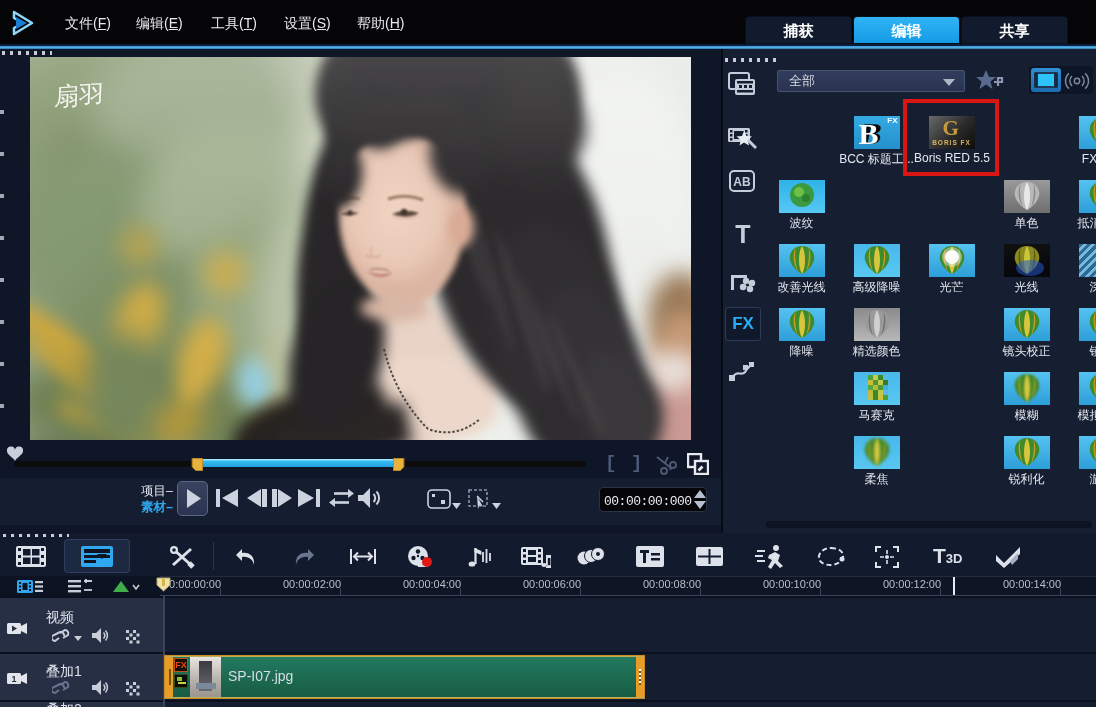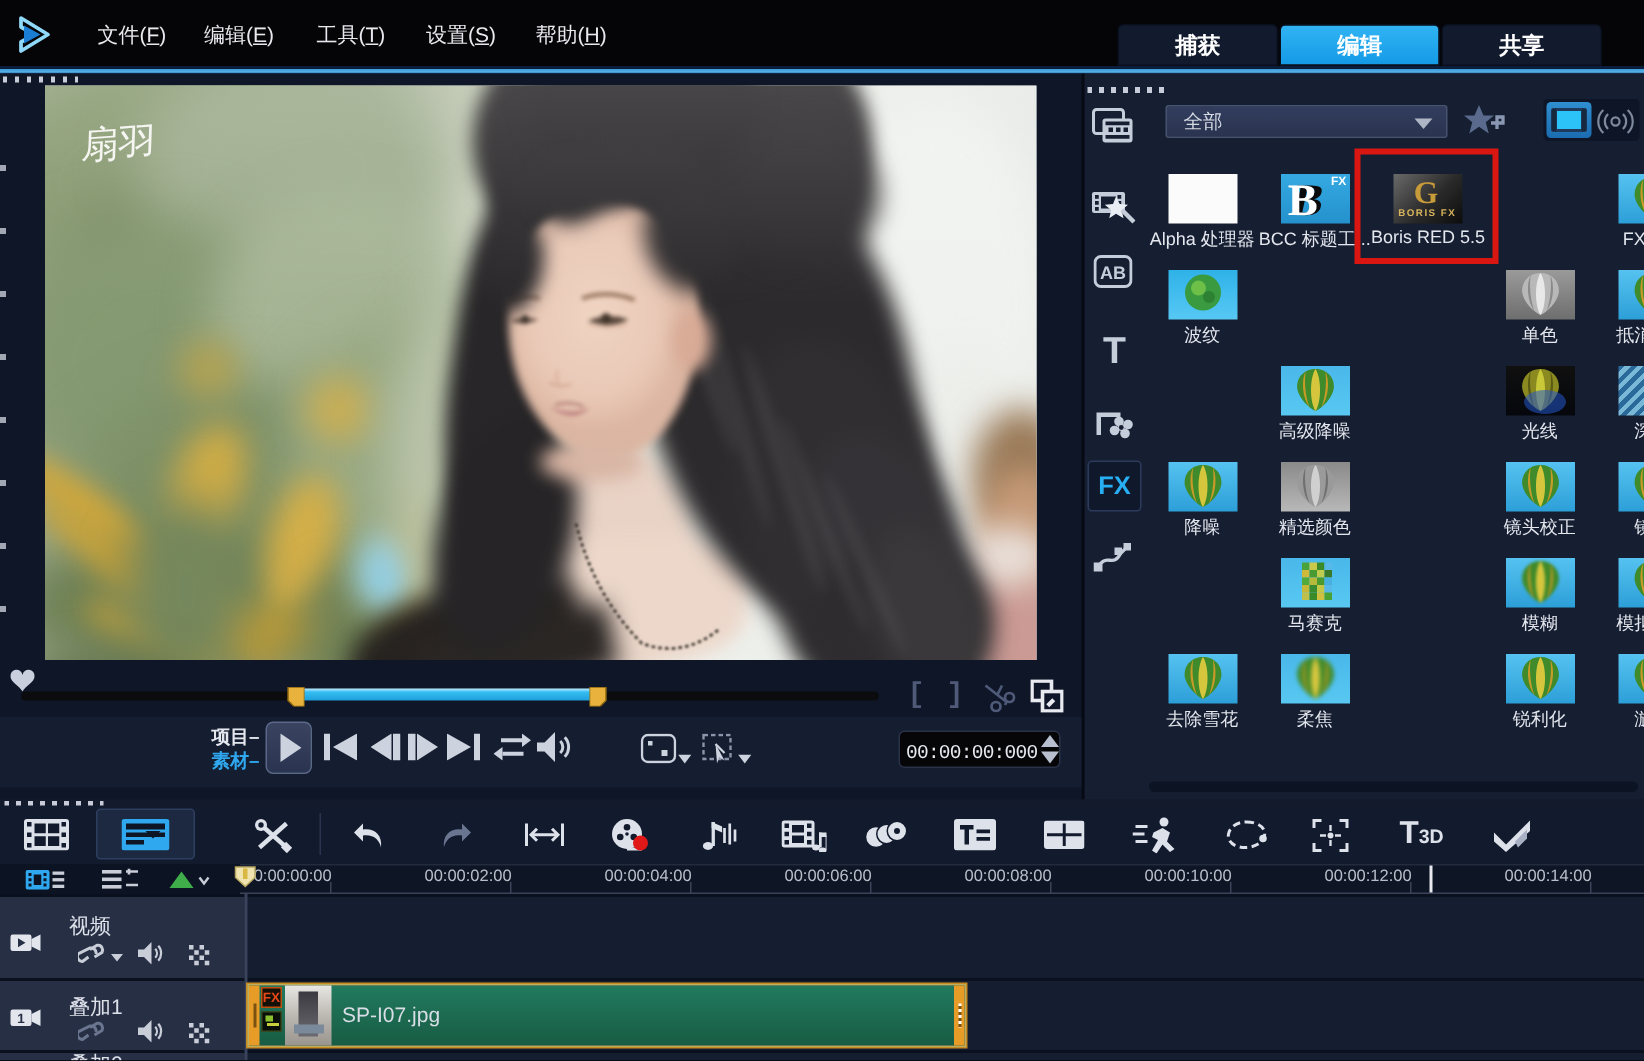--- a/index.html
+++ b/index.html
@@ -177,21 +177,21 @@
         <circle cx="9" cy="16" r="3"></circle>
         <path d="M16 13 L15 15"></path>
       </g>
     </svg>
   <svg class="abs" style="left:687px;top:453px" width="22" height="22" viewBox="0 0 22 22">
       <rect x="1" y="1" width="13" height="13" fill="none" stroke="#e8eaf0" stroke-width="2.4"></rect>
       <rect x="8" y="8" width="13" height="13" fill="#10172a" stroke="#e8eaf0" stroke-width="2.4"></rect>
       <path d="M11 17 l4 -4 M12 18 l4 -4" stroke="#e8eaf0" stroke-width="1.4"></path>
     </svg>
 
-  <div class="abs" style="left:141px;top:483px;color:#e4e7ee;font-size:12.5px;font-weight:bold">项目<span style="color:#e4e7ee">–</span></div>
+  <div class="abs" style="left:141px;top:483px;color:#e4e7ee;font-size:12.5px;font-weight:normal">项目<span style="color:#e4e7ee">–</span></div>
   <div class="abs" style="left:141px;top:499px;color:#2fa8f0;font-size:12.5px;font-weight:bold">素材<span style="color:#2fa8f0">–</span></div>
 
   <div class="abs" style="left:177px;top:481px;width:31px;height:35px;background:linear-gradient(#3a4460,#2a3450);border:1px solid #5a6888;border-radius:5px"></div>
   <svg class="abs" style="left:186px;top:489px" width="15" height="19" viewBox="0 0 15 19">
       <path d="M1 0 L15 9.5 L1 19Z" fill="#ccd2de"></path>
     </svg>
 
   <svg class="abs" style="left:216px;top:489px" width="22" height="18" viewBox="0 0 22 18">
       <g fill="#ccd2de">
         <rect x="0" y="0" width="4" height="18"></rect>
@@ -318,24 +318,20 @@
       <rect x="0.5" y="0.5" width="3" height="15" fill="#17293f"></rect>
       <rect x="20.5" y="0.5" width="3" height="15" fill="#17293f"></rect>
     </svg>
   <svg class="abs" style="left:1064px;top:72px" width="26" height="18" viewBox="0 0 28 20">
       <g stroke="#808a9e" fill="none" stroke-width="1.6">
         <circle cx="14" cy="10" r="3"></circle>
         <path d="M8.5 4.5 a7.5 7.5 0 0 0 0 11 M19.5 4.5 a7.5 7.5 0 0 1 0 11"></path>
         <path d="M5 1.5 a11.5 11.5 0 0 0 0 17 M23 1.5 a11.5 11.5 0 0 1 0 17"></path>
       </g>
     </svg>
-  <div class="cell" style="left:764px;top:116px">
-      <div class="thumb" style="background:#fbfbfb;"></div>
-      <div class="clabel">Alpha 处理器</div>
-    </div>
 <div class="cell" style="left:839px;top:116px">
       <div class="thumb" style="background:linear-gradient(#35aae2,#2491cc);">
         <div style="position:absolute;right:2px;top:0;color:#fff;font-size:8px;font-weight:bold">FX</div>
         <div style="position:absolute;left:8px;top:1px;color:#0a0a0a;font-size:30px;font-weight:bold;font-family:'Liberation Serif',serif;transform:skewX(-12deg)">B</div>
         <div style="position:absolute;left:5px;top:1px;color:#fff;font-size:30px;font-weight:bold;font-family:'Liberation Serif',serif">B</div>
       </div>
       <div class="clabel">BCC 标题工...</div>
     </div>
 <div class="cell" style="left:914px;top:116px">
       <div class="thumb" style="background:linear-gradient(135deg,#6a6a6a,#2a2a2a 55%,#0c0c0c);">
@@ -384,32 +380,59 @@
 <g>
 <path d="M23 2 C14.5 2 9.5 9 11 16 C12.5 22 18 27.5 23 30 C28 27.5 33.5 22 35 16 C36.5 9 31.5 2 23 2Z" fill="#3f8a2a"></path>
 <path d="M23 2 C19 8 19 24 23 30 C27 24 27 8 23 2Z" fill="#d6c63e"></path>
 <path d="M16.5 3.5 C13.5 9 14 21 19 27.5 C16 20 15.5 9 16.5 3.5Z" fill="#c89a28"></path>
 <path d="M29.5 3.5 C32.5 9 32 21 27 27.5 C30 20 30.5 9 29.5 3.5Z" fill="#c89a28"></path>
 
 </g>
         </svg></div>
       <div class="clabel">抵消抖动</div>
     </div>
+<div class="cell" style="left:764px;top:244px">
+      <div class="thumb" style="background:linear-gradient(#55c2f0,#2d9fd8);"><svg width="46" height="33" viewBox="0 0 46 33">
+<defs></defs>
+<g>
+<path d="M23 2 C14.5 2 9.5 9 11 16 C12.5 22 18 27.5 23 30 C28 27.5 33.5 22 35 16 C36.5 9 31.5 2 23 2Z" fill="#3f8a2a"></path>
+<path d="M23 2 C19 8 19 24 23 30 C27 24 27 8 23 2Z" fill="#d6c63e"></path>
+<path d="M16.5 3.5 C13.5 9 14 21 19 27.5 C16 20 15.5 9 16.5 3.5Z" fill="#c89a28"></path>
+<path d="M29.5 3.5 C32.5 9 32 21 27 27.5 C30 20 30.5 9 29.5 3.5Z" fill="#c89a28"></path>
+
+</g>
+        </svg></div>
+      <div class="clabel">改善光线</div>
+    </div>
 <div class="cell" style="left:839px;top:244px">
       <div class="thumb" style="background:linear-gradient(#49b8ea,#58c8f2);"><svg width="46" height="33" viewBox="0 0 46 33">
 <defs></defs>
 <g>
 <path d="M23 2 C14.5 2 9.5 9 11 16 C12.5 22 18 27.5 23 30 C28 27.5 33.5 22 35 16 C36.5 9 31.5 2 23 2Z" fill="#3f8a2a"></path>
 <path d="M23 2 C19 8 19 24 23 30 C27 24 27 8 23 2Z" fill="#d6c63e"></path>
 <path d="M16.5 3.5 C13.5 9 14 21 19 27.5 C16 20 15.5 9 16.5 3.5Z" fill="#c89a28"></path>
 <path d="M29.5 3.5 C32.5 9 32 21 27 27.5 C30 20 30.5 9 29.5 3.5Z" fill="#c89a28"></path>
 
 </g>
         </svg></div>
       <div class="clabel">高级降噪</div>
+    </div>
+<div class="cell" style="left:914px;top:244px">
+      <div class="thumb" style="background:linear-gradient(#55c2f0,#2d9fd8);"><svg width="46" height="33" viewBox="0 0 46 33">
+<defs></defs>
+<g>
+<path d="M23 2 C14.5 2 9.5 9 11 16 C12.5 22 18 27.5 23 30 C28 27.5 33.5 22 35 16 C36.5 9 31.5 2 23 2Z" fill="#3f8a2a"></path>
+<path d="M23 2 C19 8 19 24 23 30 C27 24 27 8 23 2Z" fill="#d6c63e"></path>
+<path d="M16.5 3.5 C13.5 9 14 21 19 27.5 C16 20 15.5 9 16.5 3.5Z" fill="#c89a28"></path>
+<path d="M29.5 3.5 C32.5 9 32 21 27 27.5 C30 20 30.5 9 29.5 3.5Z" fill="#c89a28"></path>
+<circle cx="23" cy="13" r="7" fill="#ffffff" opacity=".95"></circle>
+            <circle cx="23" cy="13" r="10" fill="#ffffff" opacity=".4"></circle>
+</g>
+        </svg></div>
+      <div class="clabel">光芒</div>
     </div>
 <div class="cell" style="left:989px;top:244px">
       <div class="thumb" style="background:linear-gradient(#101010,#05070c);"><svg width="46" height="33" viewBox="0 0 46 33">
 <defs></defs>
 <g>
 <path d="M23 2 C14.5 2 9.5 9 11 16 C12.5 22 18 27.5 23 30 C28 27.5 33.5 22 35 16 C36.5 9 31.5 2 23 2Z" fill="#8a8a20"></path>
 <path d="M23 2 C19 8 19 24 23 30 C27 24 27 8 23 2Z" fill="#c8c838"></path>
 <path d="M16.5 3.5 C13.5 9 14 21 19 27.5 C16 20 15.5 9 16.5 3.5Z" fill="#5a5a14"></path>
 <path d="M29.5 3.5 C32.5 9 32 21 27 27.5 C30 20 30.5 9 29.5 3.5Z" fill="#5a5a14"></path>
 <ellipse cx="26" cy="24" rx="14" ry="8" fill="#2255cc" opacity=".55"></ellipse>
@@ -518,33 +541,20 @@
 <defs></defs>
 <g>
 <path d="M23 2 C14.5 2 9.5 9 11 16 C12.5 22 18 27.5 23 30 C28 27.5 33.5 22 35 16 C36.5 9 31.5 2 23 2Z" fill="#3f8a2a"></path>
 <path d="M23 2 C19 8 19 24 23 30 C27 24 27 8 23 2Z" fill="#d6c63e"></path>
 <path d="M16.5 3.5 C13.5 9 14 21 19 27.5 C16 20 15.5 9 16.5 3.5Z" fill="#c89a28"></path>
 <path d="M29.5 3.5 C32.5 9 32 21 27 27.5 C30 20 30.5 9 29.5 3.5Z" fill="#c89a28"></path>
 
 </g>
         </svg></div>
       <div class="clabel">模拟夜色</div>
-    </div>
-<div class="cell" style="left:764px;top:436px">
-      <div class="thumb" style="background:linear-gradient(#55c2f0,#2d9fd8);"><svg width="46" height="33" viewBox="0 0 46 33">
-<defs></defs>
-<g>
-<path d="M23 2 C14.5 2 9.5 9 11 16 C12.5 22 18 27.5 23 30 C28 27.5 33.5 22 35 16 C36.5 9 31.5 2 23 2Z" fill="#3f8a2a"></path>
-<path d="M23 2 C19 8 19 24 23 30 C27 24 27 8 23 2Z" fill="#d6c63e"></path>
-<path d="M16.5 3.5 C13.5 9 14 21 19 27.5 C16 20 15.5 9 16.5 3.5Z" fill="#c89a28"></path>
-<path d="M29.5 3.5 C32.5 9 32 21 27 27.5 C30 20 30.5 9 29.5 3.5Z" fill="#c89a28"></path>
-
-</g>
-        </svg></div>
-      <div class="clabel">去除雪花</div>
     </div>
 <div class="cell" style="left:839px;top:436px">
       <div class="thumb" style="background:linear-gradient(#49b8ea,#58c8f2)">
         <div style="filter:blur(1.5px)"><svg width="46" height="33" viewBox="0 0 46 33">
 <defs></defs>
 <g>
 <path d="M23 2 C14.5 2 9.5 9 11 16 C12.5 22 18 27.5 23 30 C28 27.5 33.5 22 35 16 C36.5 9 31.5 2 23 2Z" fill="#3f8a2a"></path>
 <path d="M23 2 C19 8 19 24 23 30 C27 24 27 8 23 2Z" fill="#d6c63e"></path>
 <path d="M16.5 3.5 C13.5 9 14 21 19 27.5 C16 20 15.5 9 16.5 3.5Z" fill="#c89a28"></path>
 <path d="M29.5 3.5 C32.5 9 32 21 27 27.5 C30 20 30.5 9 29.5 3.5Z" fill="#c89a28"></path>

